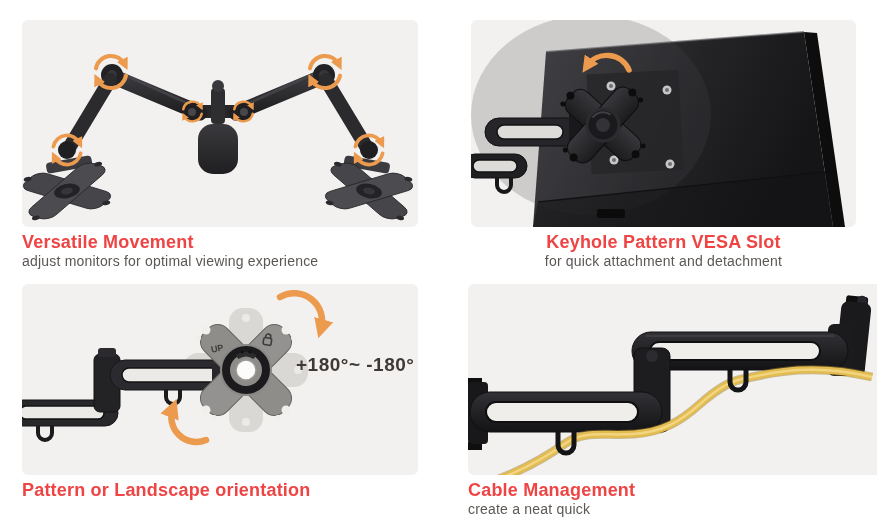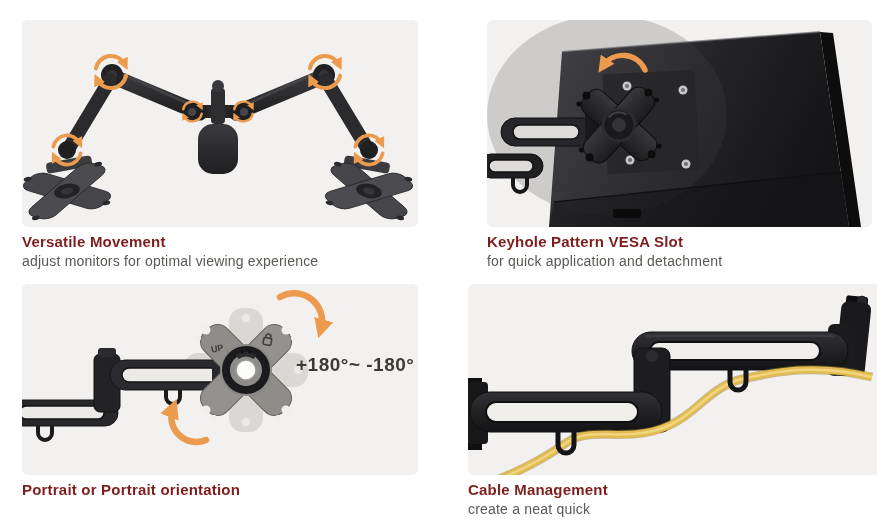--- a/index.html
+++ b/index.html
@@ -12,36 +12,36 @@
   .feature{position:absolute;}
   .panel{
     position:relative;
     background:#f2f1ef;
     border-radius:6px;
     overflow:hidden;
   }
   .panel svg{display:block;width:100%;height:100%;}
   .caption{margin-top:6px;}
   .title{
-    font-size:15px;font-weight:bold;color:#7f1d1d;
+    font-size:18px;font-weight:bold;color:#ef4444;
     margin:0 0 1px 0;letter-spacing:.2px;line-height:18px;
   }
   .subtitle{
     font-size:14px;font-weight:normal;color:#5b5754;
     margin:0;letter-spacing:.2px;line-height:18px;
   }
   .rot-label{
     position:absolute;left:274px;top:70px;
     font-size:19px;font-weight:bold;color:#3e3935;letter-spacing:.5px;
     white-space:nowrap;
   }
   
   #f1{left:22px;top:20px;width:396px;}
   #f1 .panel{height:207px;}
-  #f2{left:487px;top:20px;width:385px;}
+  #f2{left:471px;top:20px;width:385px;text-align:center;}
   #f2 .panel{height:207px;}
   #f3{left:22px;top:284px;width:396px;}
   #f3 .panel{height:191px;}
   #f4{left:468px;top:284px;width:417px;}
   #f4 .panel{height:191px;}
 </style>
 </head>
 <body>
 
 <div class="page">
@@ -204,21 +204,21 @@
           <circle r="16" fill="#1a1a1d" stroke="#2c2c30" stroke-width="3"></circle>
           <circle r="7" fill="#323237"></circle>
           <path d="M-10,-8 A13,13 0 0 1 8,-10" stroke="#4a4a4f" stroke-width="2" fill="none" opacity=".8"></path>
         </g>
 
         <path d="M158,50 A24,24 0 0 0 116,46" fill="none" stroke="#EC9B4E" stroke-width="5.5" stroke-linecap="round" marker-end="url(#ah2)"></path>
       </svg>
     </div>
     <div class="caption">
       <h3 class="title">Keyhole Pattern VESA Slot</h3>
-      <p class="subtitle">for quick application and detachment</p>
+      <p class="subtitle">for quick attachment and detachment</p>
     </div>
   </section>
 
   <section class="feature" id="f3">
     <div class="panel">
       <svg viewBox="0 0 396 191">
         <defs>
           <marker id="ah3" viewBox="0 0 10 10" refX="5" refY="5" markerWidth="3" markerHeight="3" orient="auto-start-reverse">
             <path d="M0,0 L10,5 L0,10 Z" fill="#EC9B4E"></path>
           </marker>
@@ -269,21 +269,21 @@
             <path d="M-2.5,0 v-1.5 a2.5,2.5 0 0 1 5,0 v1.5" fill="none" stroke="#3c3c3c" stroke-width="1.6"></path>
           </g>
         </g>
 
         <path d="M258,13 A28,28 0 0 1 299,45" fill="none" stroke="#EC9B4E" stroke-width="6.5" stroke-linecap="round" marker-end="url(#ah3)"></path>
         <path d="M184,156 A25,25 0 0 1 151,124" fill="none" stroke="#EC9B4E" stroke-width="6.5" stroke-linecap="round" marker-end="url(#ah3)"></path>
       </svg>
       <span class="rot-label">+180°~ -180°</span>
     </div>
     <div class="caption">
-      <h3 class="title">Portrait or Portrait orientation</h3>
+      <h3 class="title">Pattern or Landscape orientation</h3>
     </div>
   </section>
 
   <section class="feature" id="f4">
     <div class="panel">
       <svg viewBox="0 0 385 191">
         <defs>
           <linearGradient id="armg4" x1="0" y1="0" x2="0" y2="1">
             <stop offset="0" stop-color="#323236"></stop>
               <stop offset="1" stop-color="#131315"></stop>

